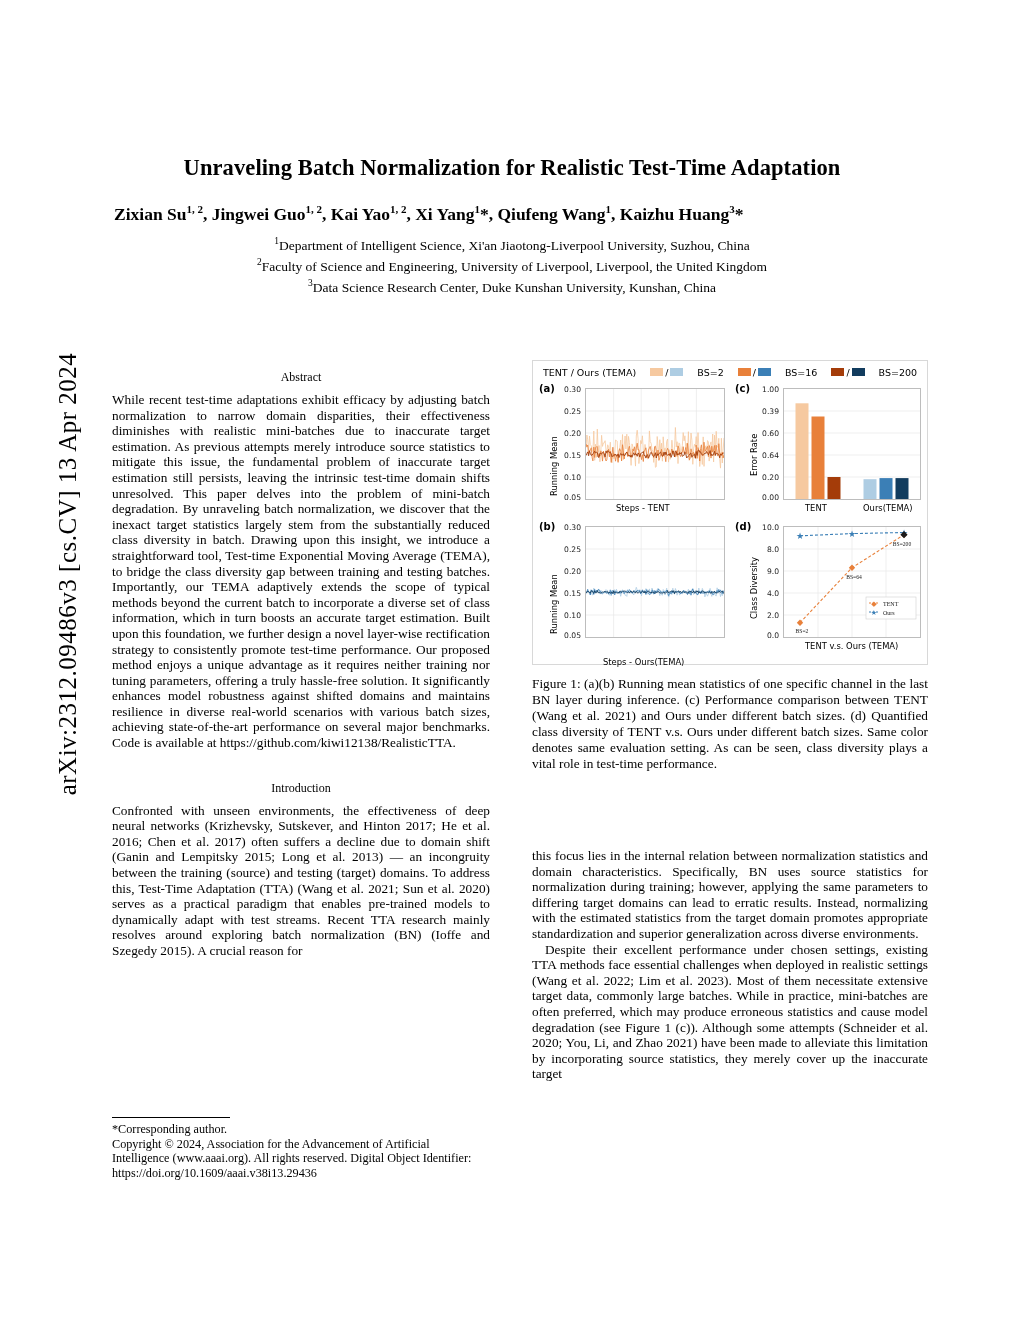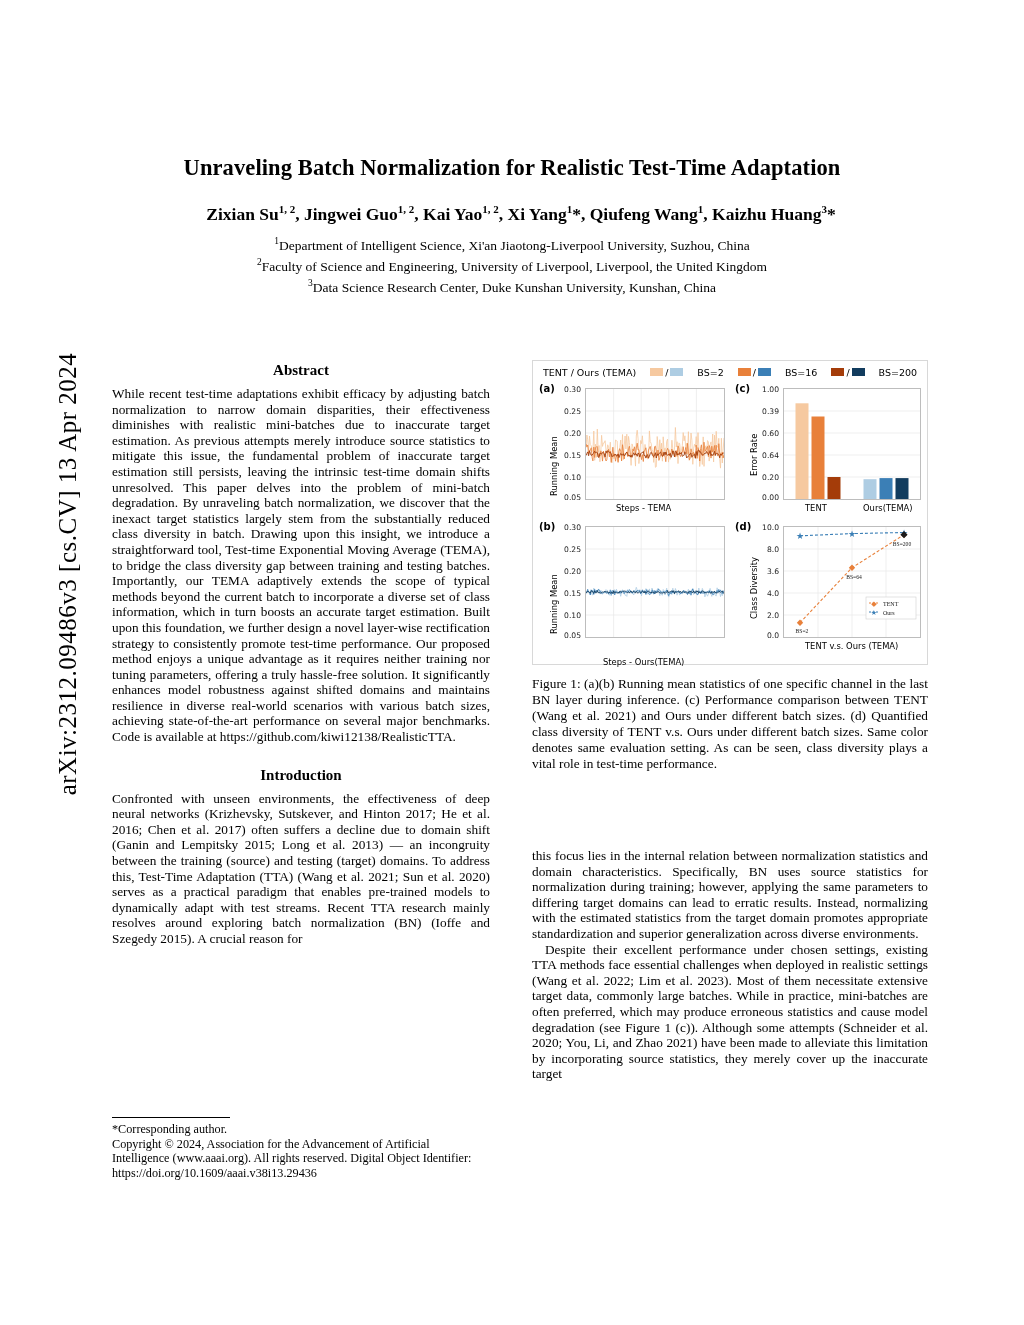--- a/index.html
+++ b/index.html
@@ -40,24 +40,23 @@
     left: 96px;
     top: 155px;
     width: 832px;
     text-align: center;
     font-size: 22.5px;
     font-weight: bold;
     letter-spacing: 0.1px;
   }
   .authors {
     position: absolute;
-    left: 105px;
+    left: 114px;
     top: 203px;
     width: 832px;
-    text-align: center;
     font-size: 17.5px;
     font-weight: bold;
     font-family: Liberation Serif, serif;
   }
   .authors sup { font-weight: bold; font-size: 11px; }
   .affils {
     position: absolute;
     left: 96px;
     top: 233px;
     width: 832px;
@@ -77,23 +76,23 @@
   }
   
   .col-left {
     position: absolute;
     left: 112px;
     top: 362px;
     width: 378px;
   }
   .section-head {
     text-align: center;
-    font-size: 15px;
-    font-weight: bold;
-    margin: 0 0 7px 0;
+    font-size: 12px;
+    font-weight: normal;
+    margin: 8px 0 7px 0;
   }
   p.body {
     margin: 0;
     font-size: 13.3px;
     line-height: 15.6px;
     text-align: justify;
     text-justify: inter-word;
     hyphens: auto;
   }
   p.body + p.body { text-indent: 13px; }
@@ -259,21 +258,21 @@
           <line x1="0" x2="138" y1="66" y2="66" stroke="#e8e8e8" stroke-width="0.7"></line>
           <line x1="0" x2="138" y1="88" y2="88" stroke="#e8e8e8" stroke-width="0.7"></line>
           <line y1="0" y2="110" x1="27.6" x2="27.6" stroke="#e8e8e8" stroke-width="0.7"></line>
           <line y1="0" y2="110" x1="55.2" x2="55.2" stroke="#e8e8e8" stroke-width="0.7"></line>
           <line y1="0" y2="110" x1="82.8" x2="82.8" stroke="#e8e8e8" stroke-width="0.7"></line>
           <line y1="0" y2="110" x1="110.4" x2="110.4" stroke="#e8e8e8" stroke-width="0.7"></line>
           <polyline points="0.0,58.7 0.9,46.0 1.7,50.8 2.6,61.5 3.5,47.0 4.3,55.6 5.2,56.8 6.1,62.2 6.9,62.3 7.8,42.0 8.7,71.3 9.5,55.3 10.4,68.4 11.3,40.1 12.2,63.1 13.0,56.5 13.9,72.8 14.8,62.9 15.6,46.3 16.5,57.4 17.4,54.0 18.2,53.9 19.1,51.7 20.0,61.1 20.8,64.7 21.7,55.8 22.6,58.4 23.4,64.7 24.3,53.2 25.2,70.7 26.0,73.7 26.9,64.1 27.8,69.9 28.6,67.2 29.5,51.0 30.4,51.6 31.2,52.2 32.1,72.3 33.0,60.7 33.8,58.7 34.7,51.0 35.6,67.7 36.5,45.5 37.3,70.8 38.2,57.0 39.1,47.0 39.9,60.0 40.8,45.2 41.7,67.1 42.5,47.4 43.4,53.6 44.3,63.0 45.1,76.4 46.0,54.9 46.9,57.9 47.7,61.2 48.6,63.4 49.5,77.1 50.3,47.0 51.2,41.2 52.1,49.8 52.9,74.6 53.8,66.0 54.7,51.5 55.5,54.6 56.4,46.8 57.3,61.3 58.2,62.9 59.0,55.4 59.9,61.0 60.8,66.0 61.6,70.1 62.5,69.6 63.4,41.9 64.2,52.6 65.1,54.2 66.0,60.5 66.8,62.5 67.7,73.4 68.6,58.4 69.4,78.3 70.3,77.7 71.2,47.5 72.0,56.3 72.9,68.1 73.8,50.7 74.6,63.7 75.5,54.2 76.4,72.2 77.2,47.8 78.1,62.1 79.0,58.9 79.8,65.1 80.7,52.3 81.6,50.2 82.5,73.1 83.3,60.7 84.2,70.3 85.1,63.1 85.9,51.2 86.8,60.2 87.7,62.6 88.5,60.4 89.4,38.5 90.3,58.0 91.1,52.7 92.0,74.6 92.9,53.9 93.7,54.6 94.6,64.2 95.5,61.2 96.3,56.6 97.2,43.6 98.1,51.8 98.9,46.8 99.8,59.5 100.7,54.1 101.5,65.7 102.4,42.7 103.3,70.2 104.2,59.3 105.0,44.0 105.9,51.2 106.8,75.3 107.6,59.5 108.5,55.2 109.4,57.6 110.2,47.6 111.1,59.3 112.0,43.6 112.8,57.0 113.7,77.5 114.6,69.8 115.4,60.1 116.3,75.5 117.2,47.9 118.0,77.4 118.9,61.2 119.8,56.8 120.6,64.8 121.5,51.6 122.4,53.0 123.2,72.1 124.1,55.9 125.0,52.9 125.8,63.1 126.7,45.0 127.6,73.0 128.5,46.2 129.3,62.6 130.2,42.3 131.1,56.5 131.9,58.5 132.8,49.3 133.7,70.2 134.5,79.1 135.4,49.2 136.3,74.0 137.1,61.6 138.0,48.9" fill="none" stroke="#f6c9a0" stroke-width="0.8"></polyline>
           <polyline points="0.0,54.9 0.9,57.9 1.7,56.1 2.6,64.8 3.5,61.2 4.3,61.6 5.2,58.8 6.1,68.5 6.9,71.9 7.8,58.1 8.7,68.5 9.5,58.7 10.4,57.8 11.3,57.6 12.2,67.8 13.0,64.7 13.9,67.0 14.8,61.8 15.6,63.9 16.5,72.1 17.4,62.0 18.2,65.4 19.1,68.8 20.0,72.0 20.8,70.9 21.7,62.7 22.6,60.3 23.4,67.9 24.3,62.2 25.2,73.4 26.0,66.0 26.9,58.2 27.8,67.7 28.6,64.9 29.5,72.2 30.4,67.3 31.2,65.5 32.1,73.4 33.0,62.2 33.8,59.7 34.7,62.5 35.6,72.0 36.5,55.7 37.3,61.7 38.2,70.0 39.1,64.4 39.9,64.4 40.8,62.9 41.7,67.5 42.5,59.6 43.4,57.2 44.3,65.8 45.1,68.1 46.0,66.5 46.9,59.9 47.7,62.2 48.6,57.8 49.5,65.9 50.3,59.0 51.2,54.2 52.1,61.0 52.9,60.7 53.8,66.8 54.7,65.6 55.5,70.6 56.4,65.6 57.3,72.5 58.2,62.2 59.0,61.1 59.9,58.8 60.8,68.1 61.6,68.6 62.5,61.1 63.4,59.2 64.2,57.4 65.1,61.9 66.0,64.2 66.8,64.6 67.7,68.7 68.6,57.6 69.4,57.1 70.3,62.2 71.2,66.8 72.0,61.0 72.9,71.4 73.8,68.8 74.6,65.8 75.5,60.3 76.4,67.7 77.2,63.5 78.1,66.7 79.0,67.1 79.8,72.7 80.7,61.9 81.6,59.3 82.5,61.6 83.3,67.0 84.2,65.0 85.1,63.8 85.9,60.0 86.8,65.2 87.7,62.1 88.5,67.3 89.4,67.8 90.3,61.6 91.1,67.4 92.0,56.9 92.9,59.1 93.7,65.7 94.6,67.6 95.5,63.2 96.3,63.6 97.2,57.7 98.1,64.3 98.9,63.1 99.8,58.5 100.7,64.8 101.5,54.3 102.4,62.1 103.3,71.2 104.2,69.1 105.0,59.8 105.9,63.5 106.8,65.6 107.6,63.3 108.5,65.4 109.4,69.0 110.2,56.1 111.1,69.4 112.0,58.6 112.8,61.9 113.7,72.0 114.6,59.5 115.4,55.8 116.3,66.6 117.2,64.4 118.0,53.2 118.9,62.5 119.8,61.0 120.6,59.2 121.5,57.4 122.4,67.6 123.2,56.5 124.1,59.1 125.0,69.1 125.8,57.2 126.7,63.1 127.6,61.3 128.5,56.5 129.3,66.5 130.2,56.2 131.1,64.3 131.9,67.1 132.8,54.7 133.7,64.6 134.5,64.4 135.4,66.1 136.3,63.1 137.1,69.0 138.0,65.8" fill="none" stroke="#e8803a" stroke-width="0.8"></polyline>
           <polyline points="0.0,66.5 0.9,64.4 1.7,62.9 2.6,66.7 3.5,61.9 4.3,64.3 5.2,66.3 6.1,66.1 6.9,64.7 7.8,63.8 8.7,62.2 9.5,63.9 10.4,63.3 11.3,63.5 12.2,68.0 13.0,68.6 13.9,64.3 14.8,64.4 15.6,65.1 16.5,63.5 17.4,63.8 18.2,64.5 19.1,68.2 20.0,61.9 20.8,63.9 21.7,61.7 22.6,62.3 23.4,63.6 24.3,63.2 25.2,64.8 26.0,67.8 26.9,66.8 27.8,65.8 28.6,66.1 29.5,65.1 30.4,67.1 31.2,66.9 32.1,64.9 33.0,68.6 33.8,66.1 34.7,64.5 35.6,66.0 36.5,66.1 37.3,64.7 38.2,66.9 39.1,65.9 39.9,64.3 40.8,63.1 41.7,64.7 42.5,67.1 43.4,66.1 44.3,68.1 45.1,66.1 46.0,68.3 46.9,65.7 47.7,63.7 48.6,66.2 49.5,64.4 50.3,65.0 51.2,67.3 52.1,63.9 52.9,65.2 53.8,68.1 54.7,64.4 55.5,64.0 56.4,63.7 57.3,62.5 58.2,66.7 59.0,66.3 59.9,69.1 60.8,66.3 61.6,65.7 62.5,69.2 63.4,67.1 64.2,64.7 65.1,63.3 66.0,65.1 66.8,66.6 67.7,67.6 68.6,66.1 69.4,63.7 70.3,69.0 71.2,64.8 72.0,66.3 72.9,65.0 73.8,63.6 74.6,63.1 75.5,65.7 76.4,67.2 77.2,66.9 78.1,62.8 79.0,66.2 79.8,63.0 80.7,65.4 81.6,66.4 82.5,65.2 83.3,66.2 84.2,64.3 85.1,68.4 85.9,66.0 86.8,61.8 87.7,63.5 88.5,68.0 89.4,62.1 90.3,62.8 91.1,66.0 92.0,64.5 92.9,65.8 93.7,63.6 94.6,65.0 95.5,63.6 96.3,67.4 97.2,66.6 98.1,66.2 98.9,62.8 99.8,64.9 100.7,69.0 101.5,68.0 102.4,67.0 103.3,66.2 104.2,64.6 105.0,63.9 105.9,68.3 106.8,66.3 107.6,66.0 108.5,65.3 109.4,69.3 110.2,62.5 111.1,66.4 112.0,61.5 112.8,61.0 113.7,63.2 114.6,62.8 115.4,65.2 116.3,65.9 117.2,66.0 118.0,65.5 118.9,64.0 119.8,64.3 120.6,62.5 121.5,63.7 122.4,65.8 123.2,64.2 124.1,61.6 125.0,66.7 125.8,65.2 126.7,66.6 127.6,65.0 128.5,62.3 129.3,66.3 130.2,64.2 131.1,64.4 131.9,65.1 132.8,65.3 133.7,68.8 134.5,65.0 135.4,66.3 136.3,64.4 137.1,64.6 138.0,63.4" fill="none" stroke="#a43c09" stroke-width="0.9"></polyline>
         </svg></div>
-    <div class="axis-title" style="left:83px; top:142px;">Steps - TEMA</div>
+    <div class="axis-title" style="left:83px; top:142px;">Steps - TENT</div>
 
     <div class="panel-label" style="left:6px; top:160px;">(b)</div>
     <div class="axis-title rot" style="left:16px; top:273px;">Running Mean</div>
     <div class="tick" style="left:22px; top:162px; width:26px;">0.30</div>
     <div class="tick" style="left:22px; top:184px; width:26px;">0.25</div>
     <div class="tick" style="left:22px; top:206px; width:26px;">0.20</div>
     <div class="tick" style="left:22px; top:228px; width:26px;">0.15</div>
     <div class="tick" style="left:22px; top:250px; width:26px;">0.10</div>
     <div class="tick" style="left:22px; top:270px; width:26px;">0.05</div>
     <div class="plot" id="plot-b" style="left:52px; top:165px; width:140px; height:112px;"><svg width="138" height="110" viewBox="0 0 138 110">
@@ -311,21 +310,21 @@
           <rect x="95.5" y="89.1" width="13" height="20.9" fill="#3b7fb6"></rect>
           <rect x="111.5" y="89.1" width="13" height="20.9" fill="#123c5e"></rect>
         </svg></div>
     <div class="axis-title" style="left:272px; top:142px;">TENT</div>
     <div class="axis-title" style="left:330px; top:142px;">Ours(TEMA)</div>
 
     <div class="panel-label" style="left:202px; top:160px;">(d)</div>
     <div class="axis-title rot" style="left:216px; top:258px;">Class Diversity</div>
     <div class="tick" style="left:220px; top:162px; width:26px;">10.0</div>
     <div class="tick" style="left:220px; top:184px; width:26px;">8.0</div>
-    <div class="tick" style="left:220px; top:206px; width:26px;">3.6</div>
+    <div class="tick" style="left:220px; top:206px; width:26px;">9.0</div>
     <div class="tick" style="left:220px; top:228px; width:26px;">4.0</div>
     <div class="tick" style="left:220px; top:250px; width:26px;">2.0</div>
     <div class="tick" style="left:220px; top:270px; width:26px;">0.0</div>
     <div class="plot" id="plot-d" style="left:250px; top:165px; width:138px; height:112px;"><svg width="136" height="110" viewBox="0 0 136 110">
           <line x1="0" x2="136" y1="22" y2="22" stroke="#e8e8e8" stroke-width="0.7"></line>
           <line x1="0" x2="136" y1="44" y2="44" stroke="#e8e8e8" stroke-width="0.7"></line>
           <line x1="0" x2="136" y1="66" y2="66" stroke="#e8e8e8" stroke-width="0.7"></line>
           <line x1="0" x2="136" y1="88" y2="88" stroke="#e8e8e8" stroke-width="0.7"></line>
           <line y1="0" y2="110" x1="34" x2="34" stroke="#e8e8e8" stroke-width="0.7"></line>
           <line y1="0" y2="110" x1="68" x2="68" stroke="#e8e8e8" stroke-width="0.7"></line>

